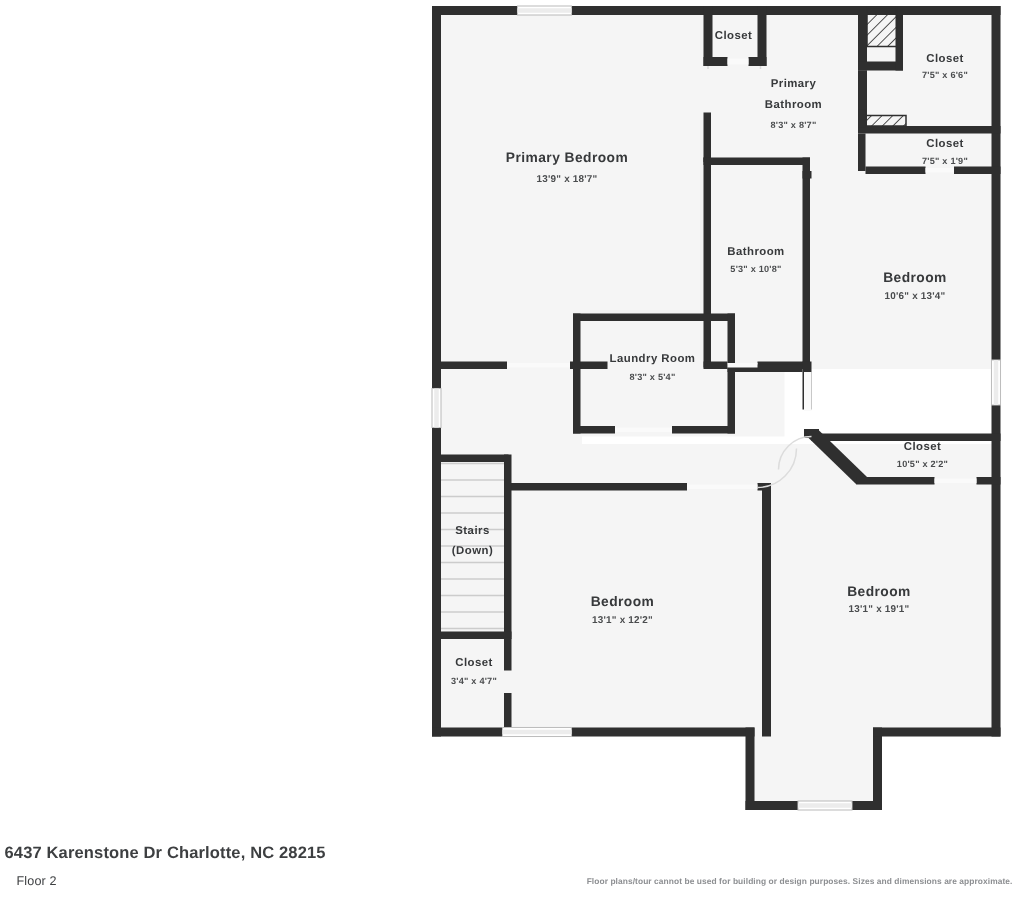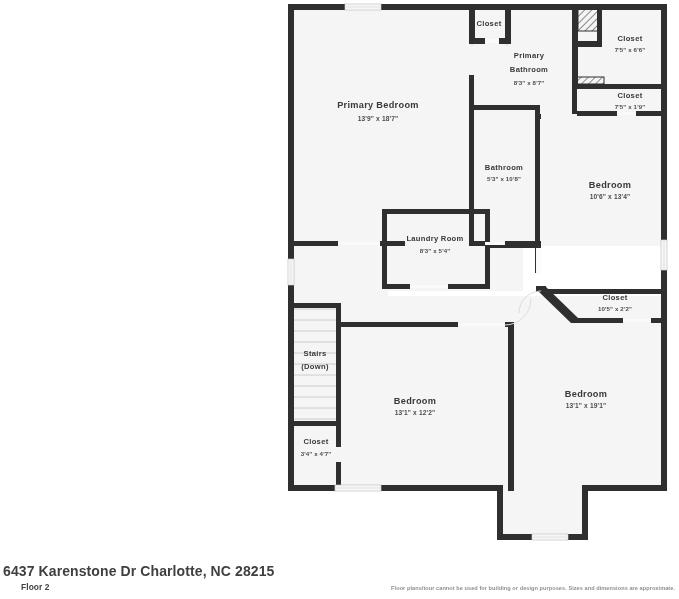--- a/index.html
+++ b/index.html
@@ -23,26 +23,26 @@
   .room-dim{
     font-family:"Liberation Sans","DejaVu Sans",sans-serif;
     font-size:6.6px;font-weight:bold;fill:#4a4c4e;
     text-anchor:middle;letter-spacing:0.15px;
   }
   .room-dim.tiny{font-size:6.1px;}
 
   #footer{position:absolute;left:0;top:560px;width:679px;height:39px;}
   .addr{
     position:absolute;left:3px;top:3px;
-    font-size:14px;font-weight:bold;color:#3d3f41;
+    font-size:11px;font-weight:bold;color:#3d3f41;
     letter-spacing:0.1px;
   }
   .floorlbl{
-    position:absolute;left:21px;top:22px;
-    font-size:8.4px;font-weight:bold;color:#3d3f41;
+    position:absolute;left:11px;top:22px;
+    font-size:8.4px;font-weight:normal;color:#3d3f41;
     letter-spacing:0.1px;
   }
   .disclaim{
     position:absolute;right:4px;top:25px;
     font-size:5.6px;font-weight:bold;color:#8d8f92;
     letter-spacing:0.05px;text-align:right;white-space:nowrap;
   }
 </style>
 </head>
 <body>

